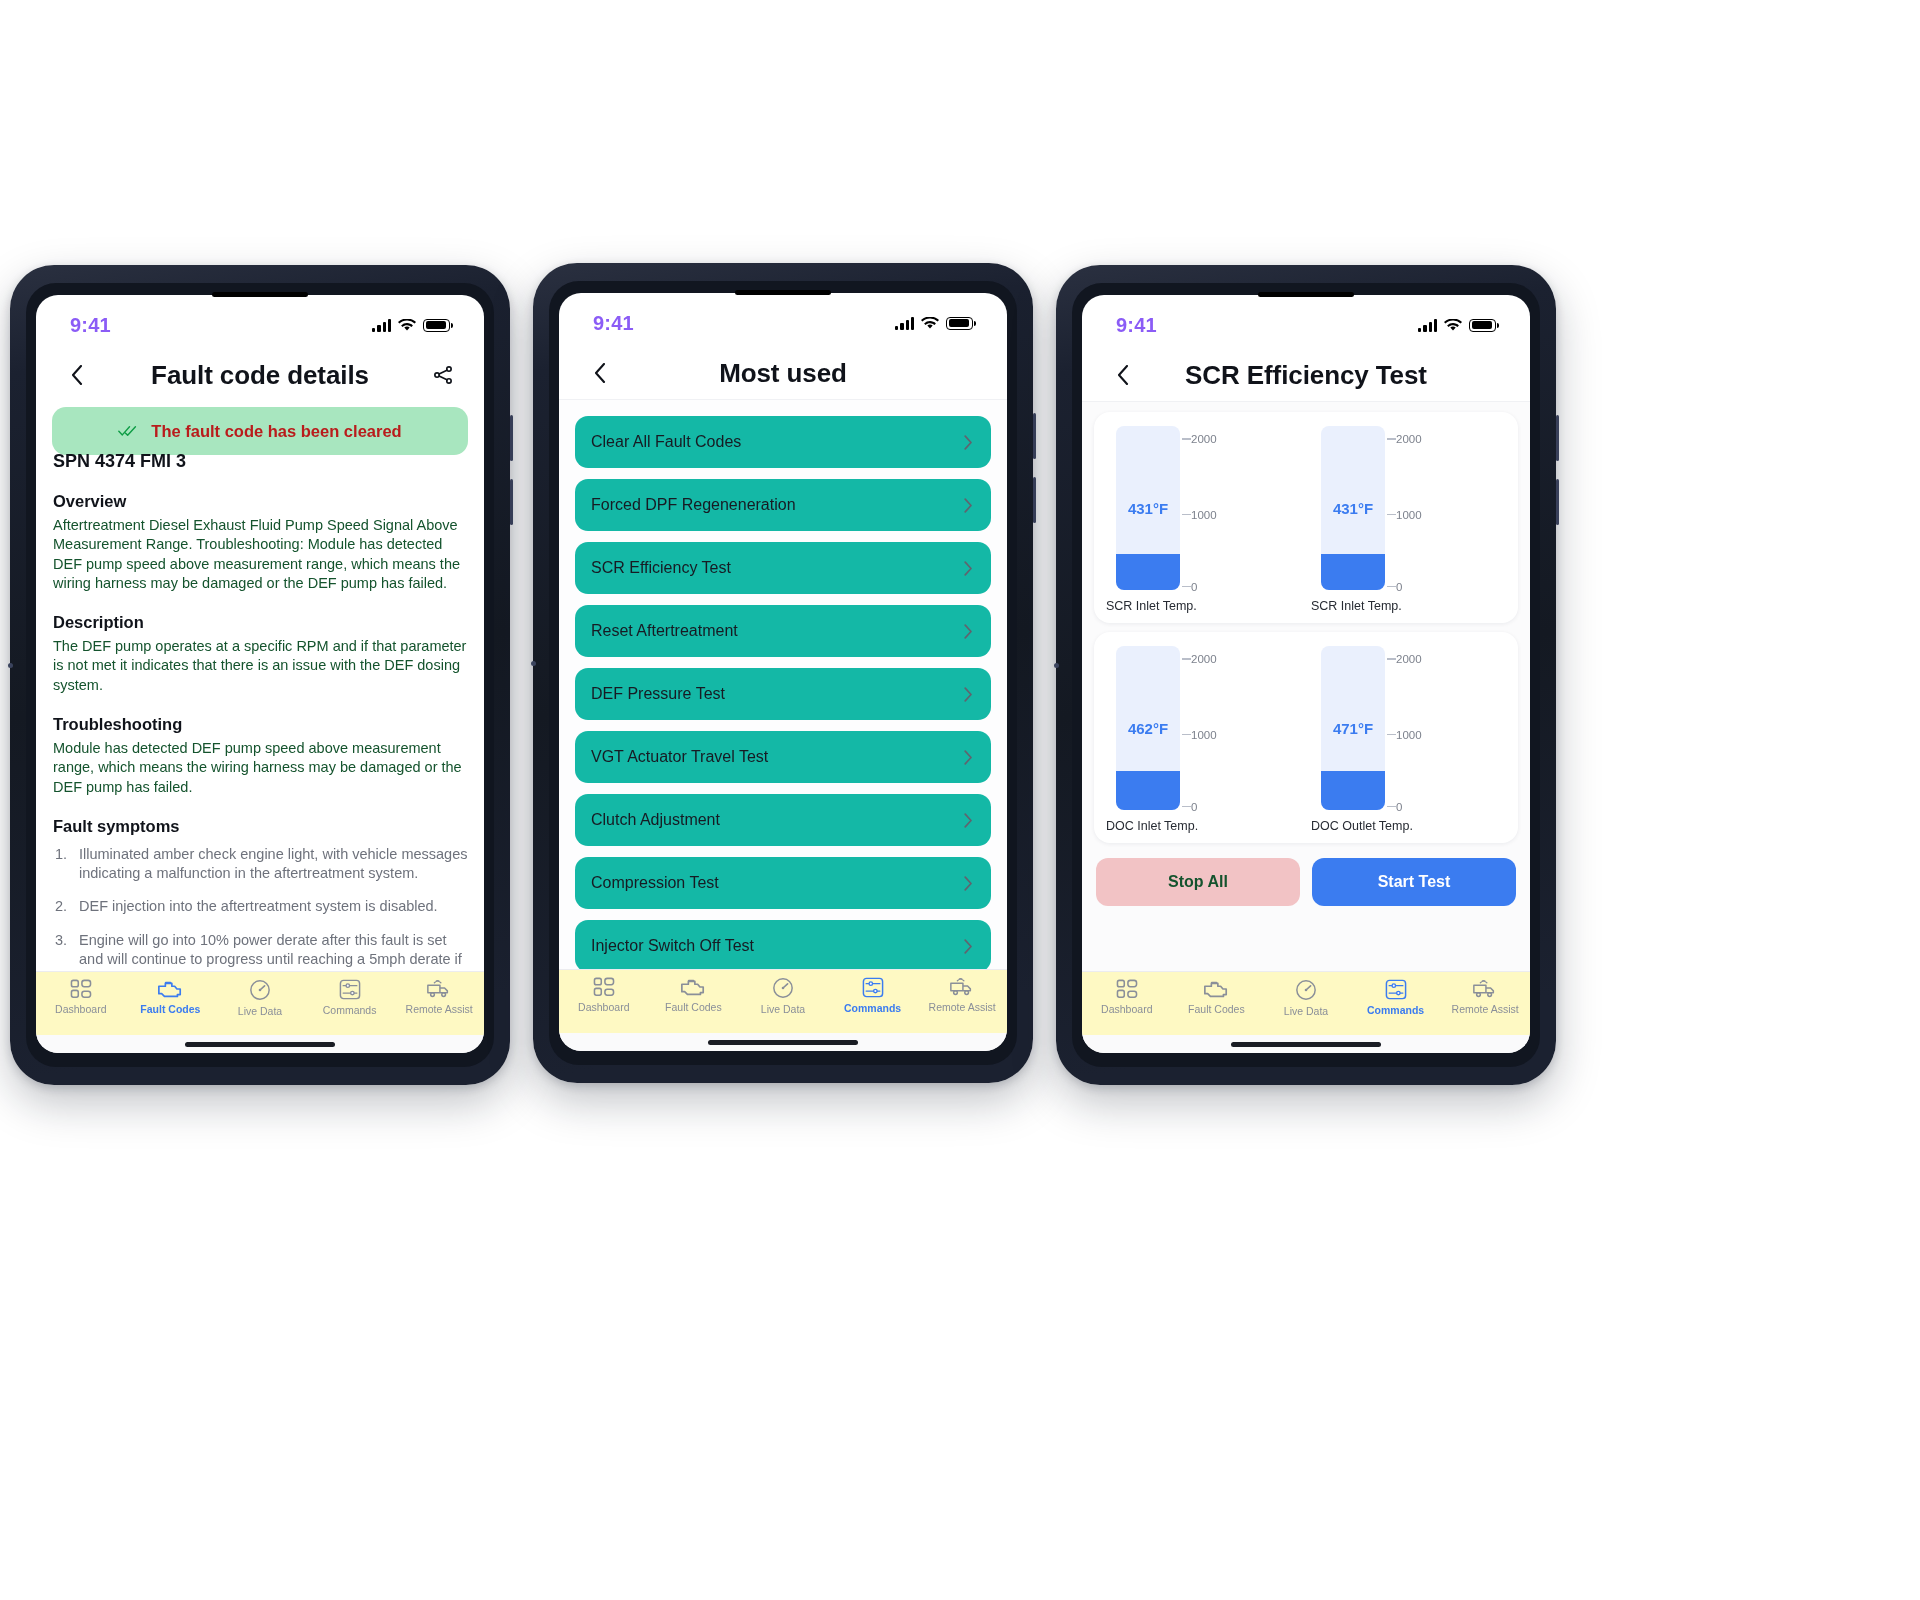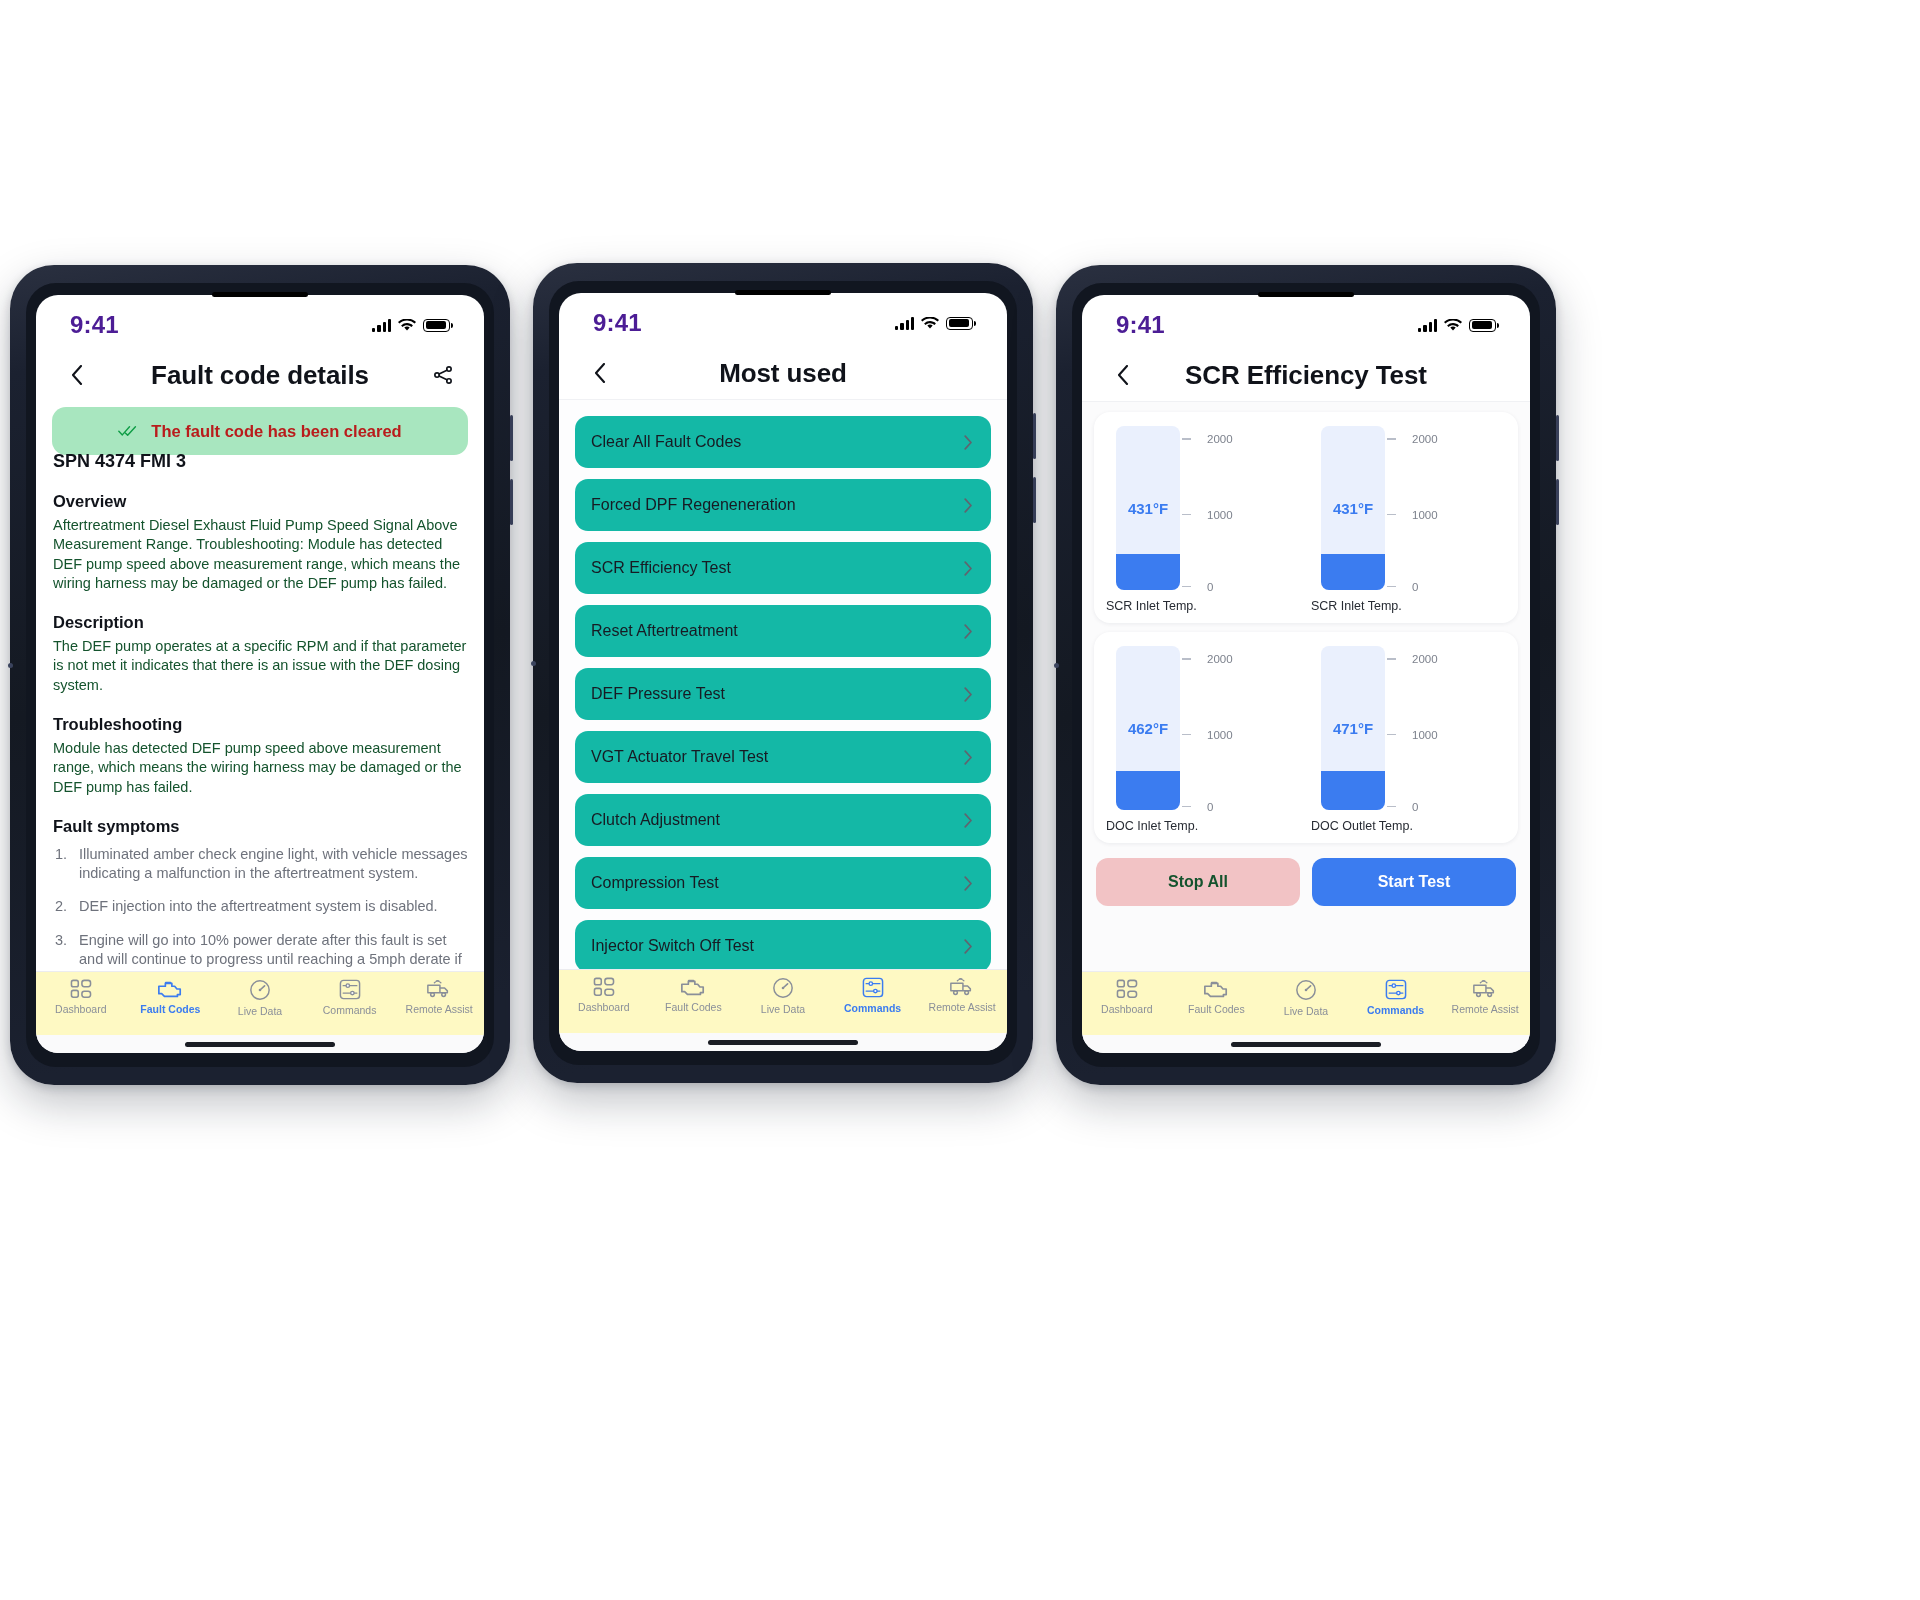--- a/index.html
+++ b/index.html
@@ -76,23 +76,23 @@
   
   .statusbar {
     height: 54px;
     flex: 0 0 54px;
     display: flex;
     align-items: center;
     justify-content: space-between;
     padding: 6px 34px 0 34px;
   }
   .status-time {
-    font-size: 24px;
+    font-size: 20px;
     font-weight: bold;
-    color: #4c1d95;
+    color: #8b5cf6;
     letter-spacing: .2px;
   }
   .status-right {
     display: flex;
     align-items: center;
     gap: 7px;
   }
   .bars { display: flex; align-items: flex-end; gap: 2px; height: 14px; }
   .bars i { display: block; width: 3.2px; background: #000; border-radius: 1px; }
   .bars i:nth-child(1){ height: 4px; }
@@ -274,21 +274,21 @@
   .gauge-axis {
     position: relative;
     flex: 1 1 auto;
     margin-left: 2px;
   }
   .tick {
     position: absolute;
     left: 0;
     display: flex;
     align-items: center;
-    gap: 16px;
+    gap: 0;
     transform: translateY(-50%);
   }
   .tick-dash {
     width: 9px; height: 1.4px; background: #b9bec9;
   }
   .tick-lab {
     font-size: 11.5px;
     color: #7d828d;
   }
   .gauge-name {

